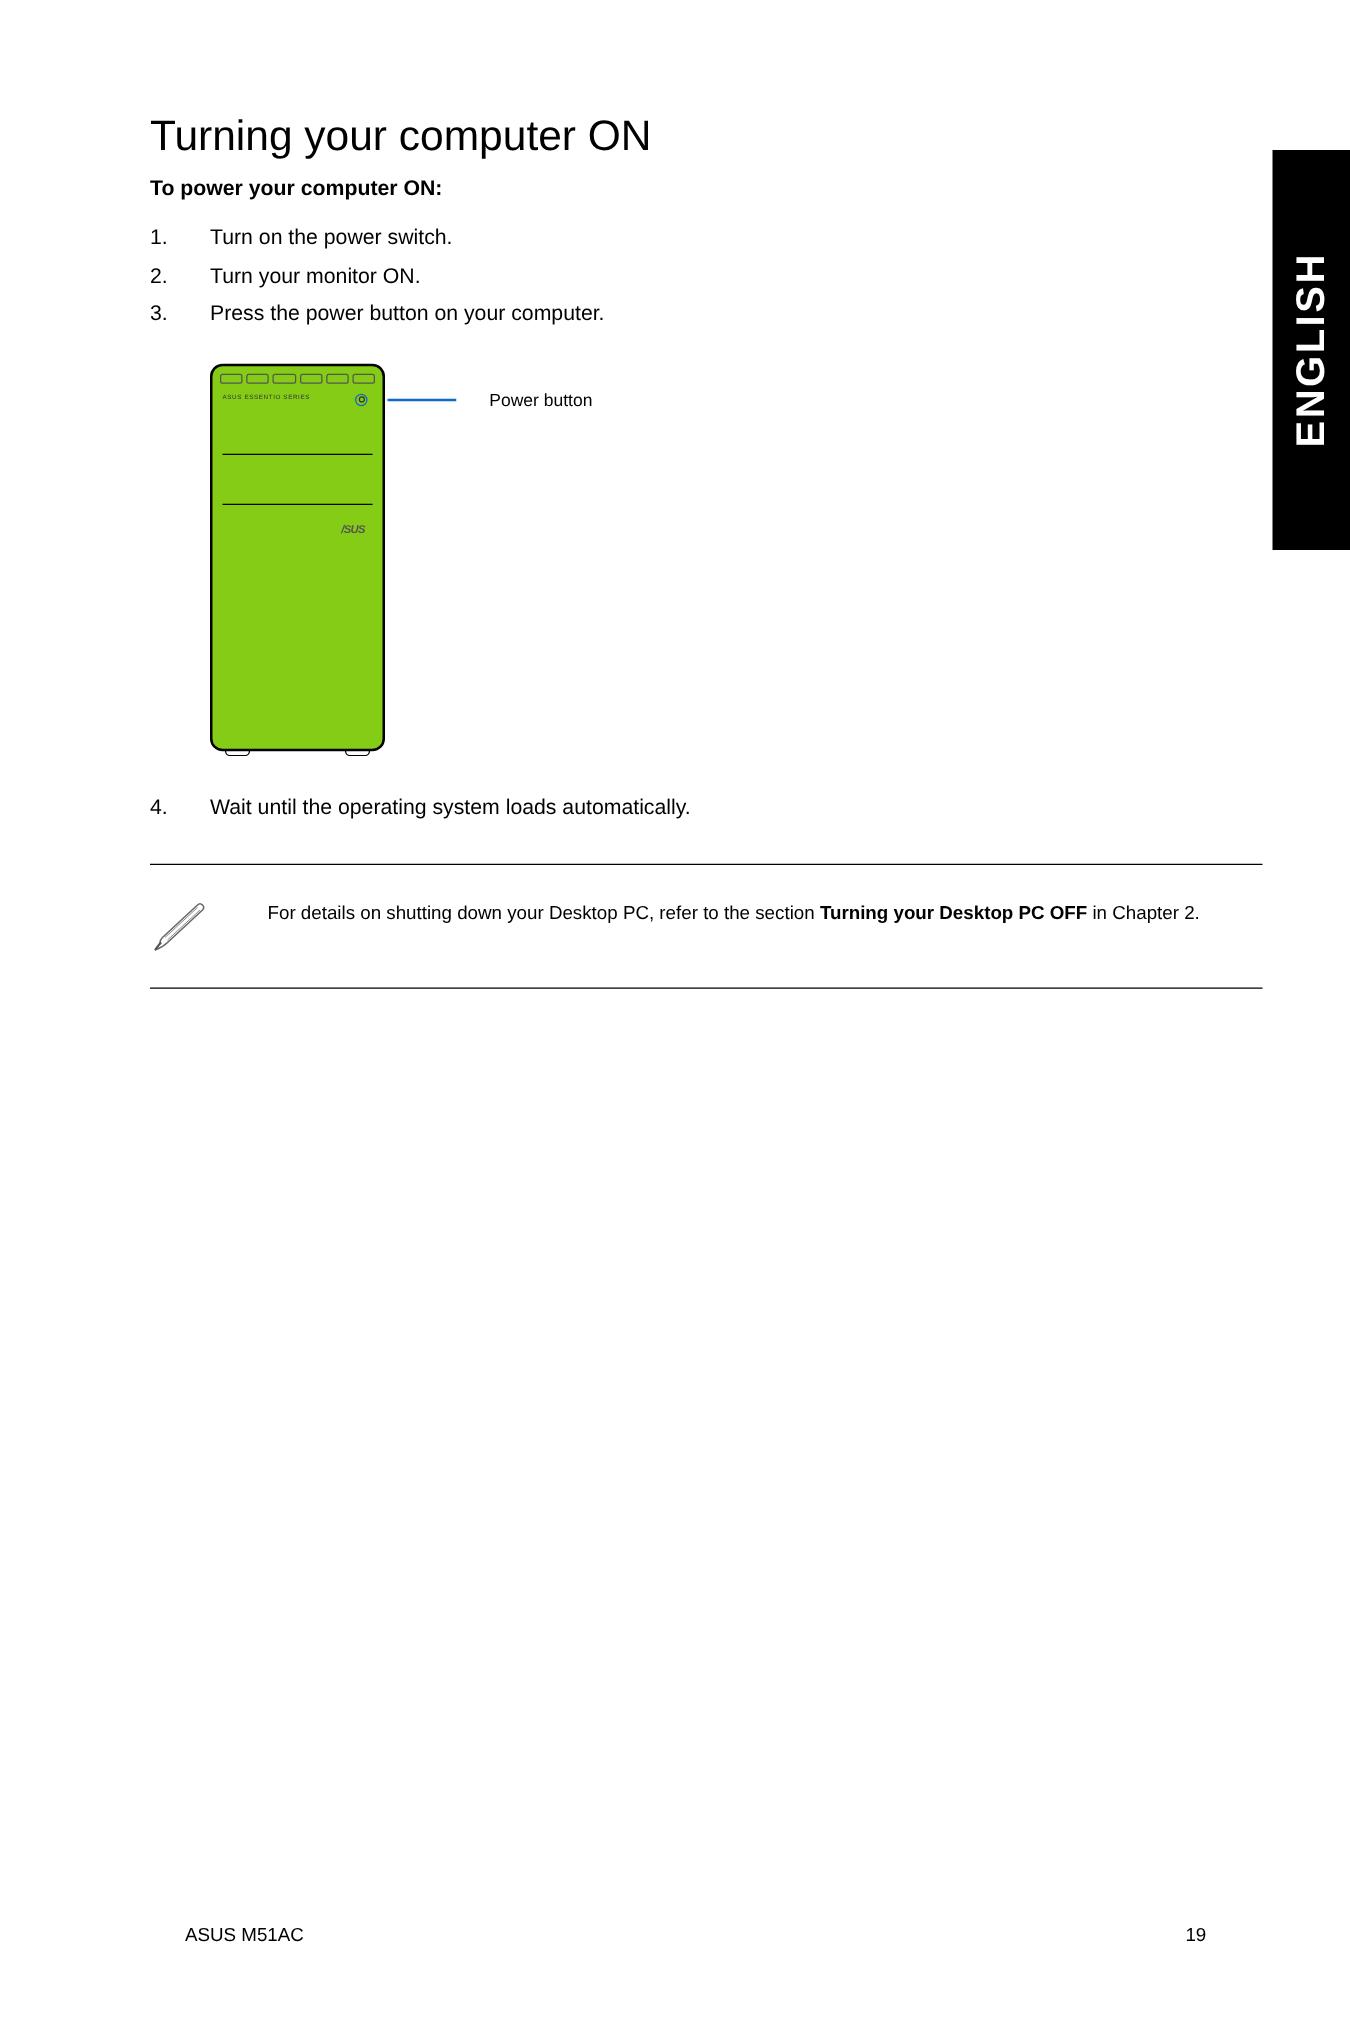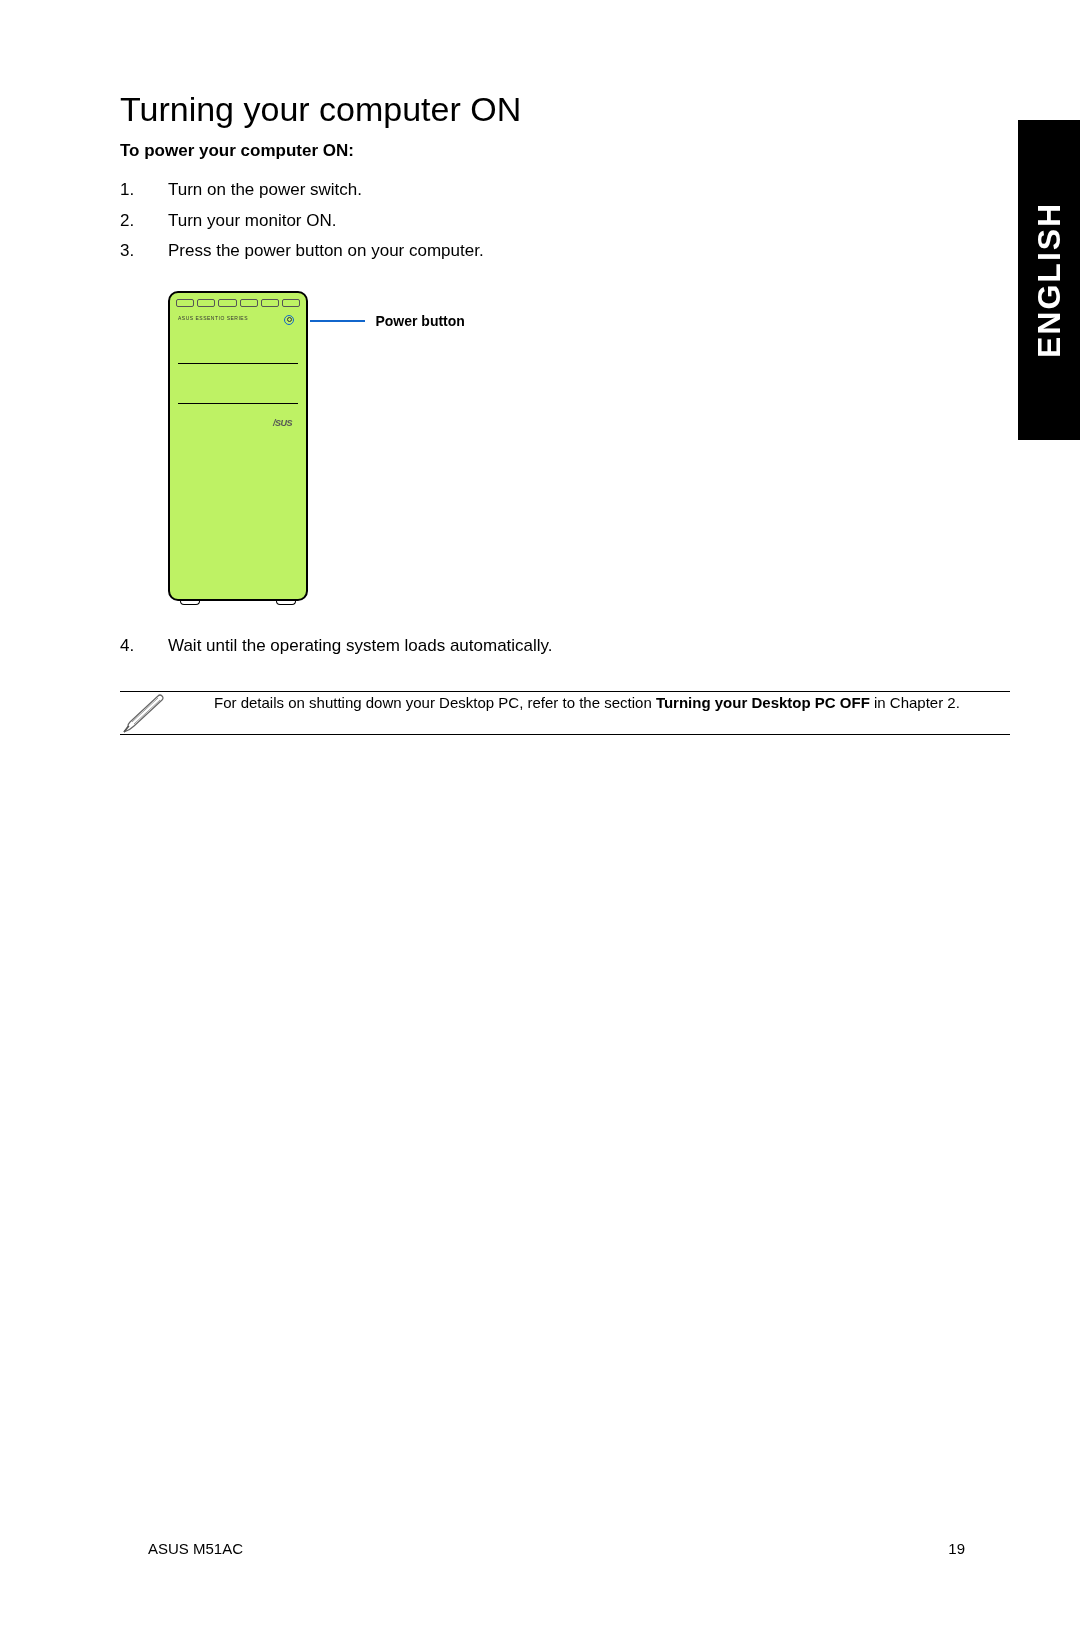--- a/index.html
+++ b/index.html
@@ -75,21 +75,21 @@
       display: flex;
       align-items: flex-start;
       gap: 10px;
     }
     .tower {
       width: 140px;
       height: 310px;
       border: 2px solid #000;
       border-radius: 10px;
       position: relative;
-      background: #bef264;
+      background: #84cc16;
     }
     .tower-top {
       position: absolute;
       top: 6px;
       left: 6px;
       right: 6px;
       height: 10px;
       display: flex;
       gap: 3px;
     }
@@ -171,43 +171,43 @@
     .callout-line {
       width: 55px;
       height: 2px;
       background: #1166cc;
       display: inline-block;
       vertical-align: middle;
       margin-left: -8px;
     }
     .callout-text {
       font-size: 14px;
-      font-weight: bold;
+      font-weight: normal;
       display: inline-block;
       vertical-align: middle;
-      margin-left: 6px;
+      margin-left: 22px;
     }
     ol.steps-continue {
       list-style: none;
       margin-bottom: 30px;
     }
     ol.steps-continue li {
       font-size: 17px;
       line-height: 1.8;
       padding-left: 48px;
       position: relative;
     }
     ol.steps-continue li .num {
       position: absolute;
       left: 0;
     }
     .note-box {
       border-top: 1px solid #000;
       border-bottom: 1px solid #000;
-      padding: 0 0;
+      padding: 28px 0;
       display: flex;
       gap: 24px;
       align-items: flex-start;
       margin-left: 0px;
     }
     .note-icon {
       width: 70px;
       flex-shrink: 0;
       display: flex;
       align-items: flex-start;

